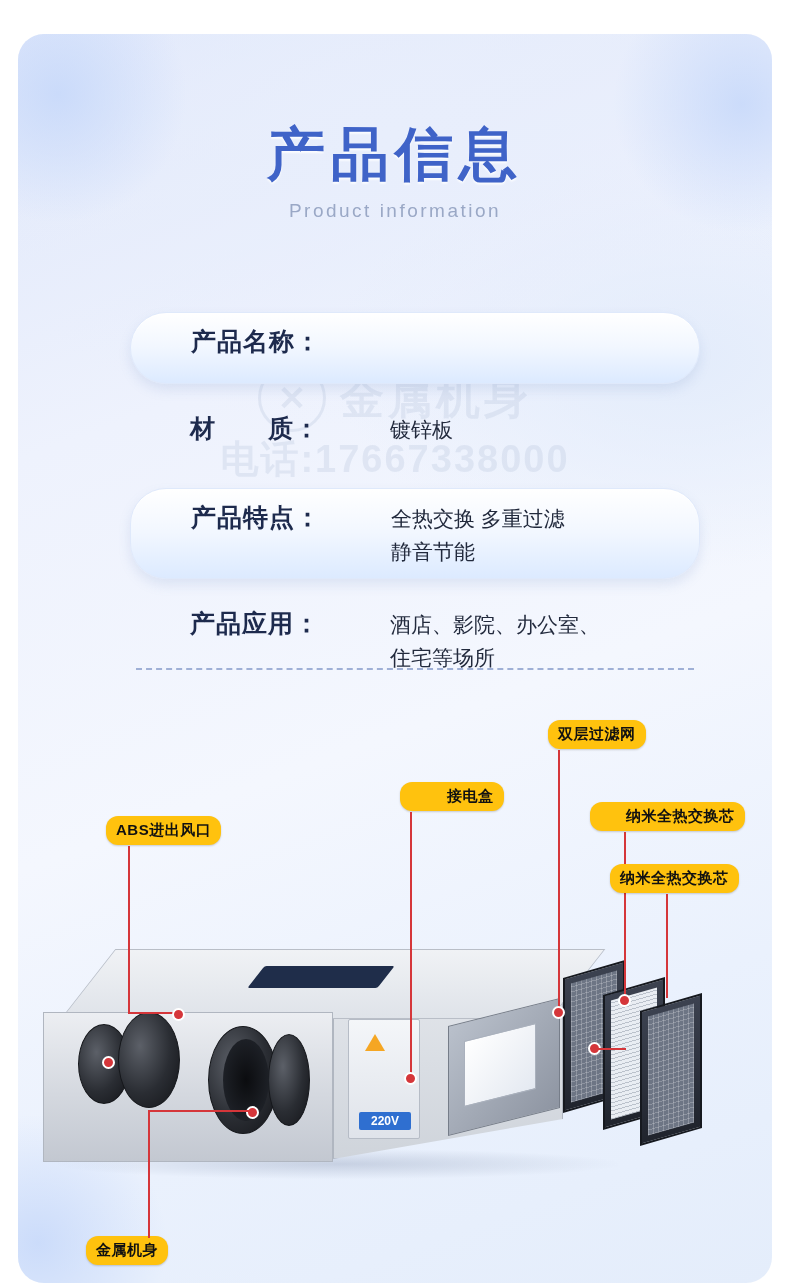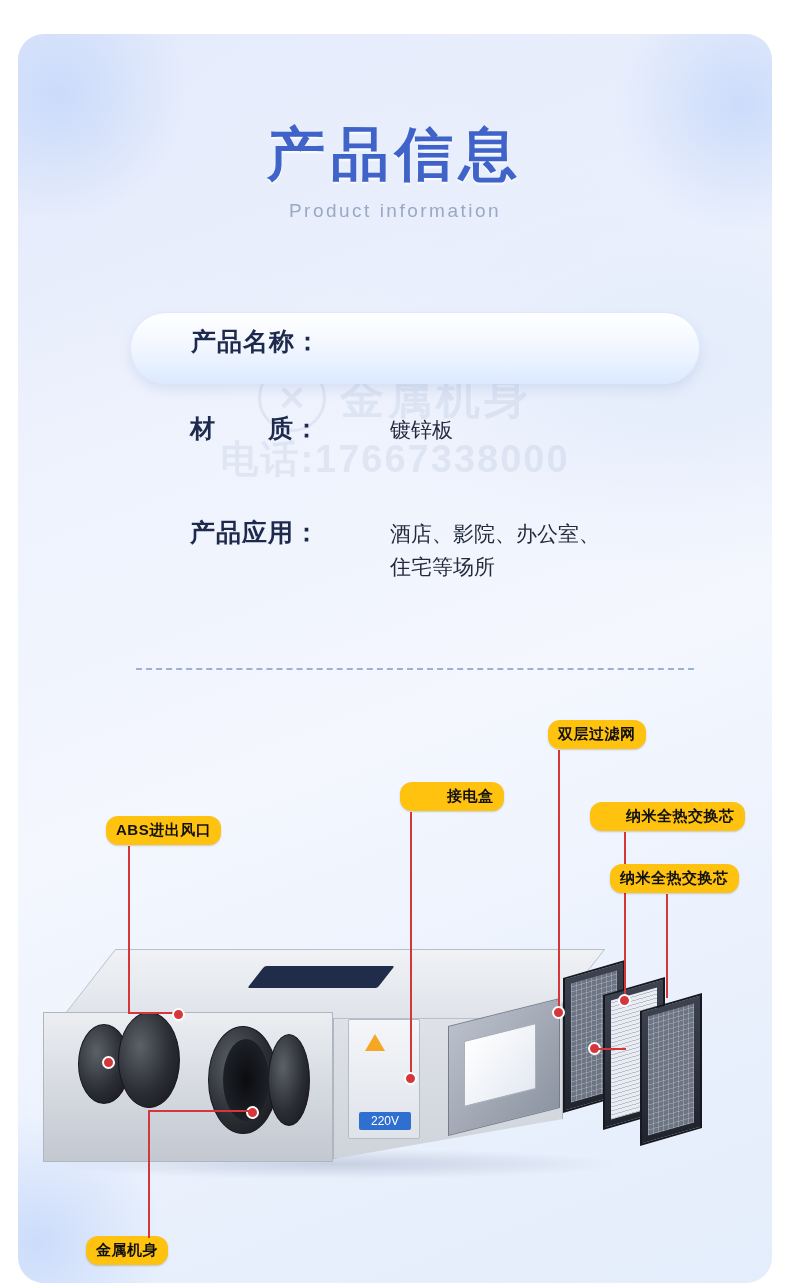--- a/index.html
+++ b/index.html
@@ -275,21 +275,21 @@
   }
   .volt {
     position: absolute;
     left: 10px;
     bottom: 8px;
     width: 52px;
     text-align: center;
     background: #2f6fd0;
     color: #ffffff;
     font-size: 12px;
-    font-weight: normal;
+    font-weight: bold;
     border-radius: 2px;
     padding: 2px 0;
   }
   .core {
     position: absolute;
     left: 430px;
     top: 318px;
     width: 112px;
     height: 110px;
     background: linear-gradient(135deg, #b9c0cb 0%, #8e95a2 100%);
@@ -366,20 +366,25 @@
     <div class="info-list">
       <div class="info-row pill">
         <div class="label">产品名称：</div>
       </div>
       <div class="gap"></div>
       <div class="info-row">
         <div class="label spaced">材　　质：</div>
         <div class="value">镀锌板</div>
       </div>
       <div class="gap"></div>
+      <div class="info-row pill">
+        <div class="label">产品特点：</div>
+        <div class="value">全热交换 多重过滤
+静音节能</div>
+      </div>
       <div class="gap"></div>
       <div class="info-row">
         <div class="label">产品应用：</div>
         <div class="value">酒店、影院、办公室、
 住宅等场所</div>
       </div>
     </div>
 
     <div class="divider"></div>
 

